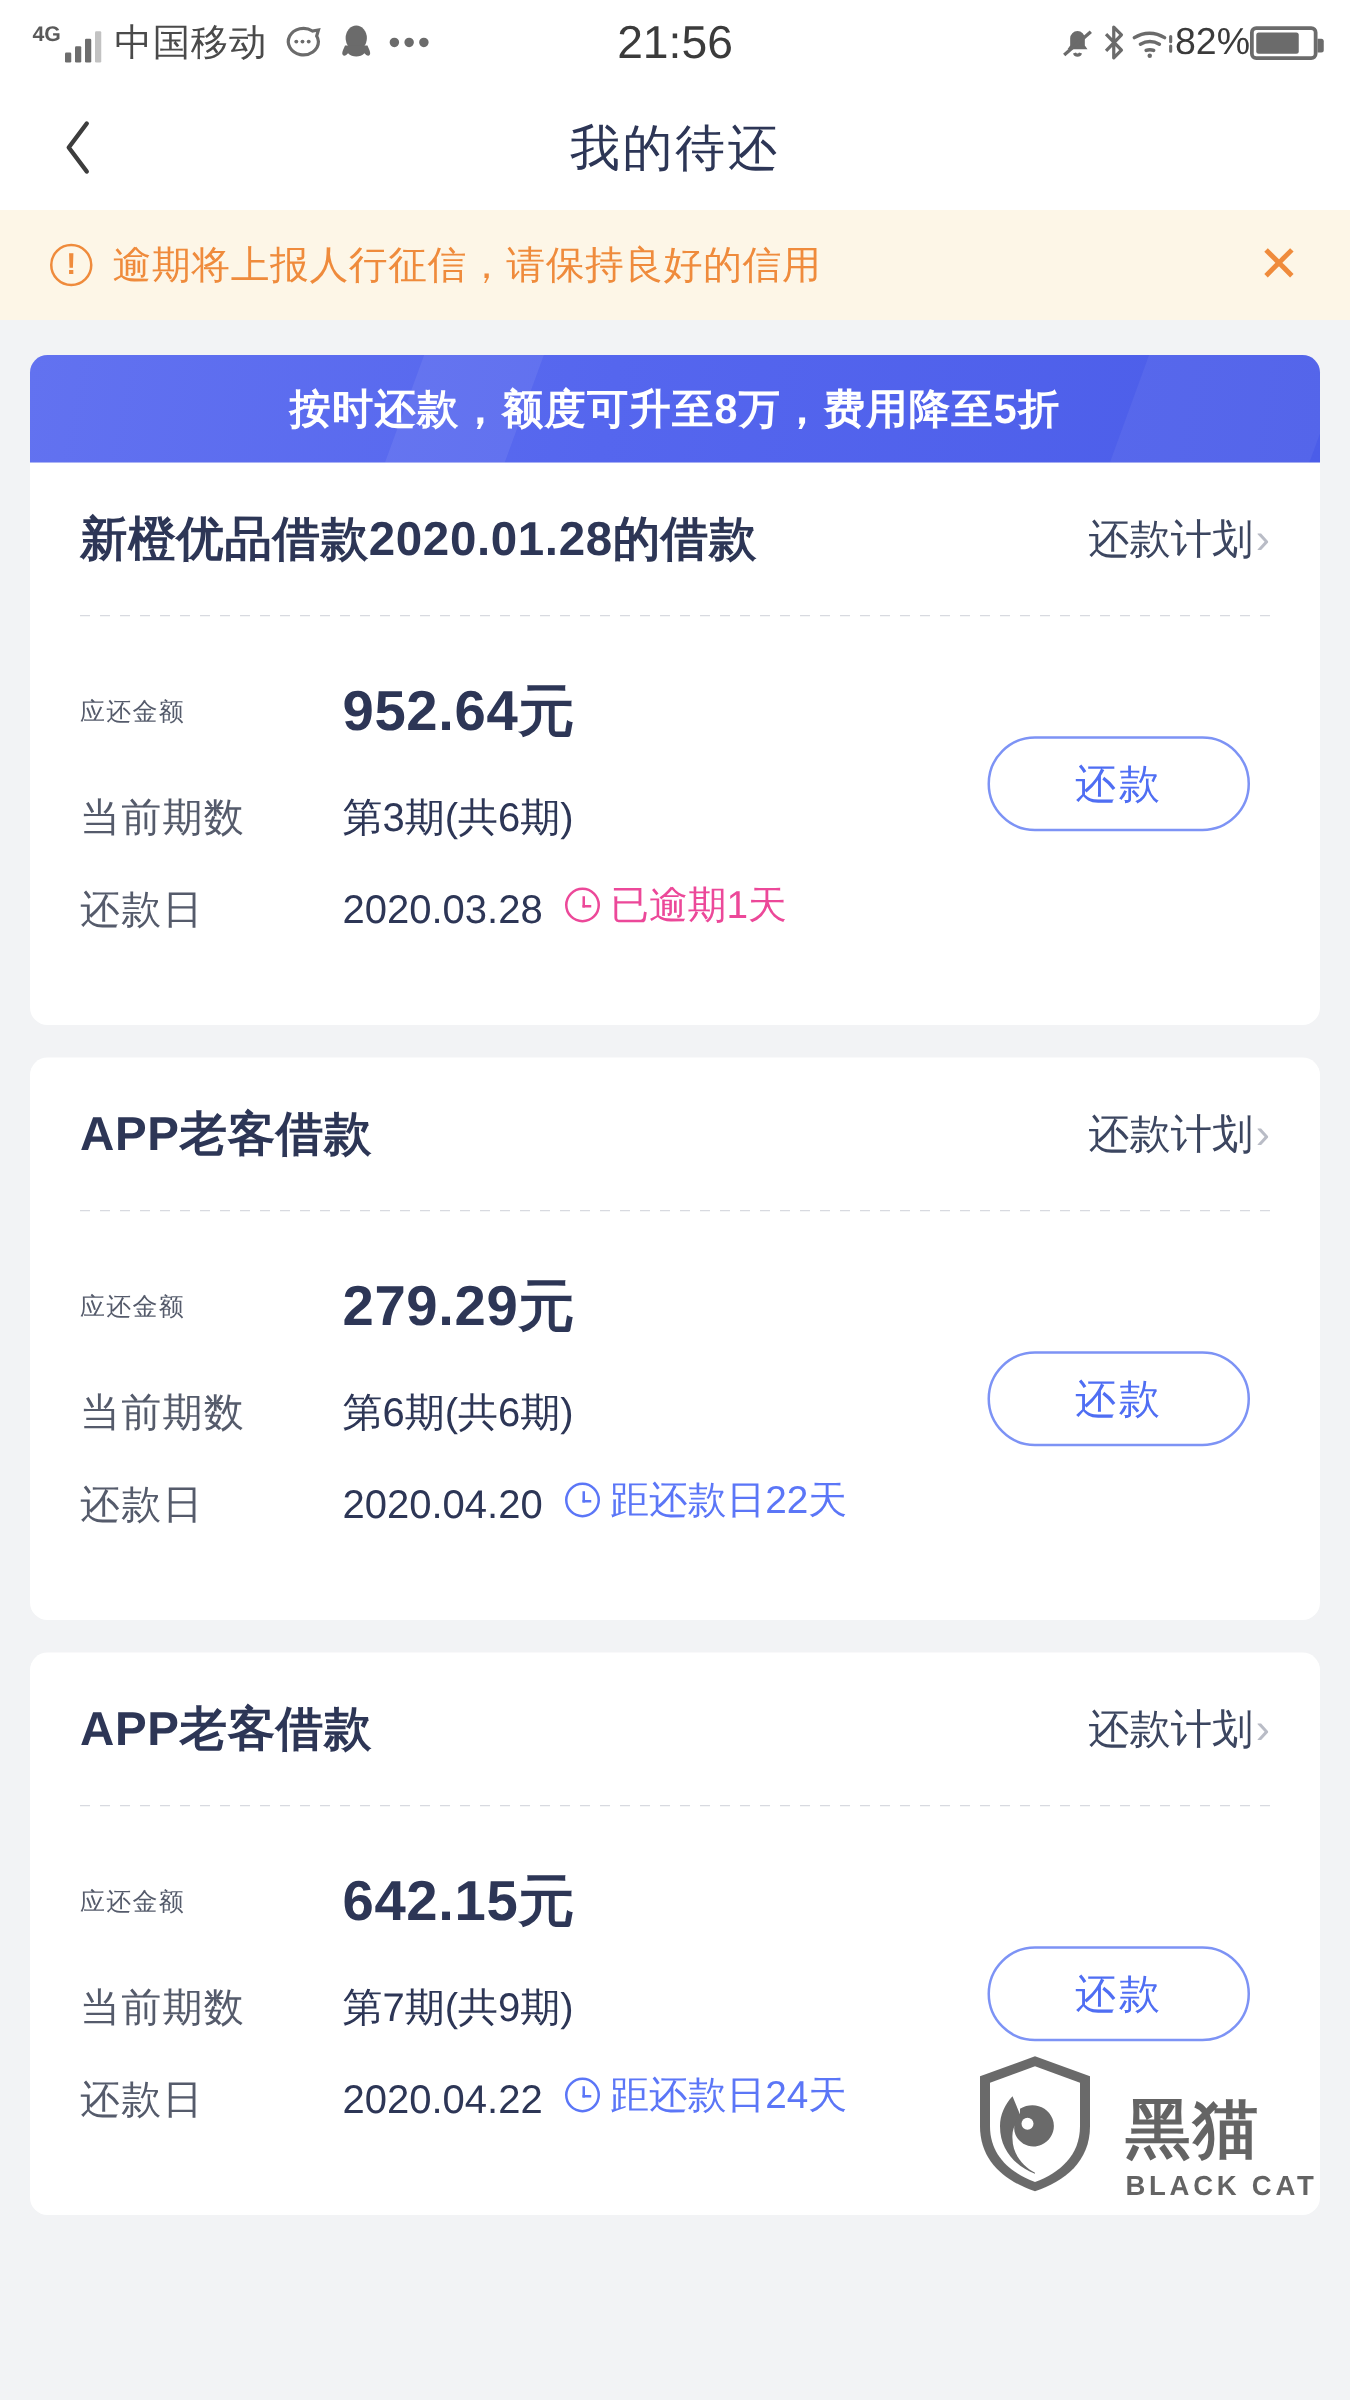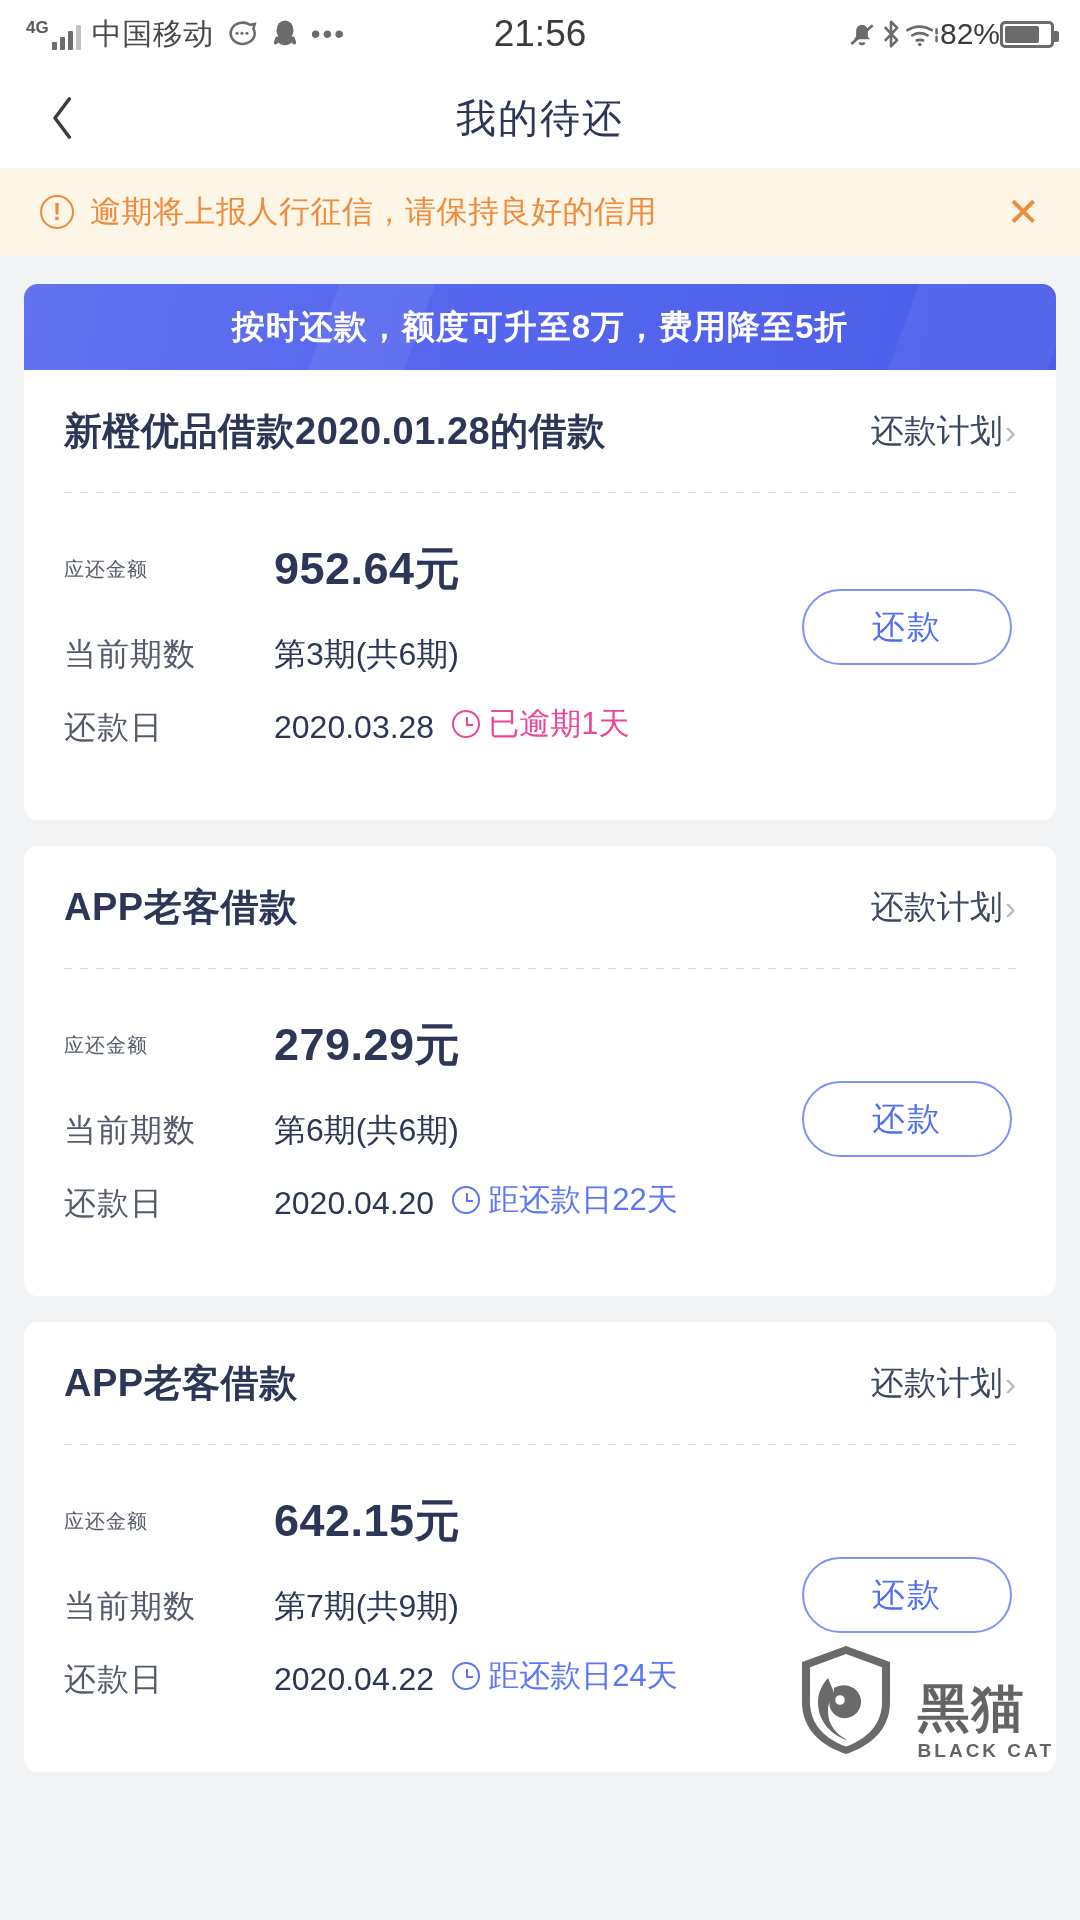--- a/index.html
+++ b/index.html
@@ -164,39 +164,39 @@
   .clock:before{
     content:"";position:absolute;left:50%;top:5px;width:2px;height:9px;
     background:currentColor;transform-origin:bottom center;
   }
   .clock:after{
     content:"";position:absolute;left:50%;top:12px;width:7px;height:2px;
     background:currentColor;
   }
 
   .repay-btn{
-    position:absolute;right:4px;
+    position:absolute;right:16px;
     width:210px;height:76px;
     border:2px solid #7d93f5;border-radius:40px;
     display:flex;align-items:center;justify-content:center;
     color:#4f6ef3;font-size:33px;letter-spacing:2px;
     background:#ffffff;cursor:pointer;
   }
   .repay-btn.pos-a{ top:96px; }
   .repay-btn.pos-b{ top:112px; }
 
   
   .watermark{
     position:absolute;right:26px;bottom:10px;
     display:flex;align-items:flex-end;gap:12px;opacity:0.88;
     pointer-events:none;
   }
   .wm-text{ display:flex;flex-direction:column;align-items:flex-start; }
   .wm-cn{ font-size:52px;font-weight:bold;color:#4f4f4f;line-height:1;letter-spacing:2px;}
-  .wm-en{ font-size:19px;font-weight:bold;color:#4f4f4f;letter-spacing:3px;margin-top:6px;}
+  .wm-en{ font-size:22px;font-weight:bold;color:#4f4f4f;letter-spacing:3px;margin-top:6px;}
 </style>
 </head>
 <body>
 
 <div class="status-bar">
   <div class="sb-left">
     <div class="sb-4g">
       <span class="g-label">4G</span>
       <span class="bars">
           <i></i>

